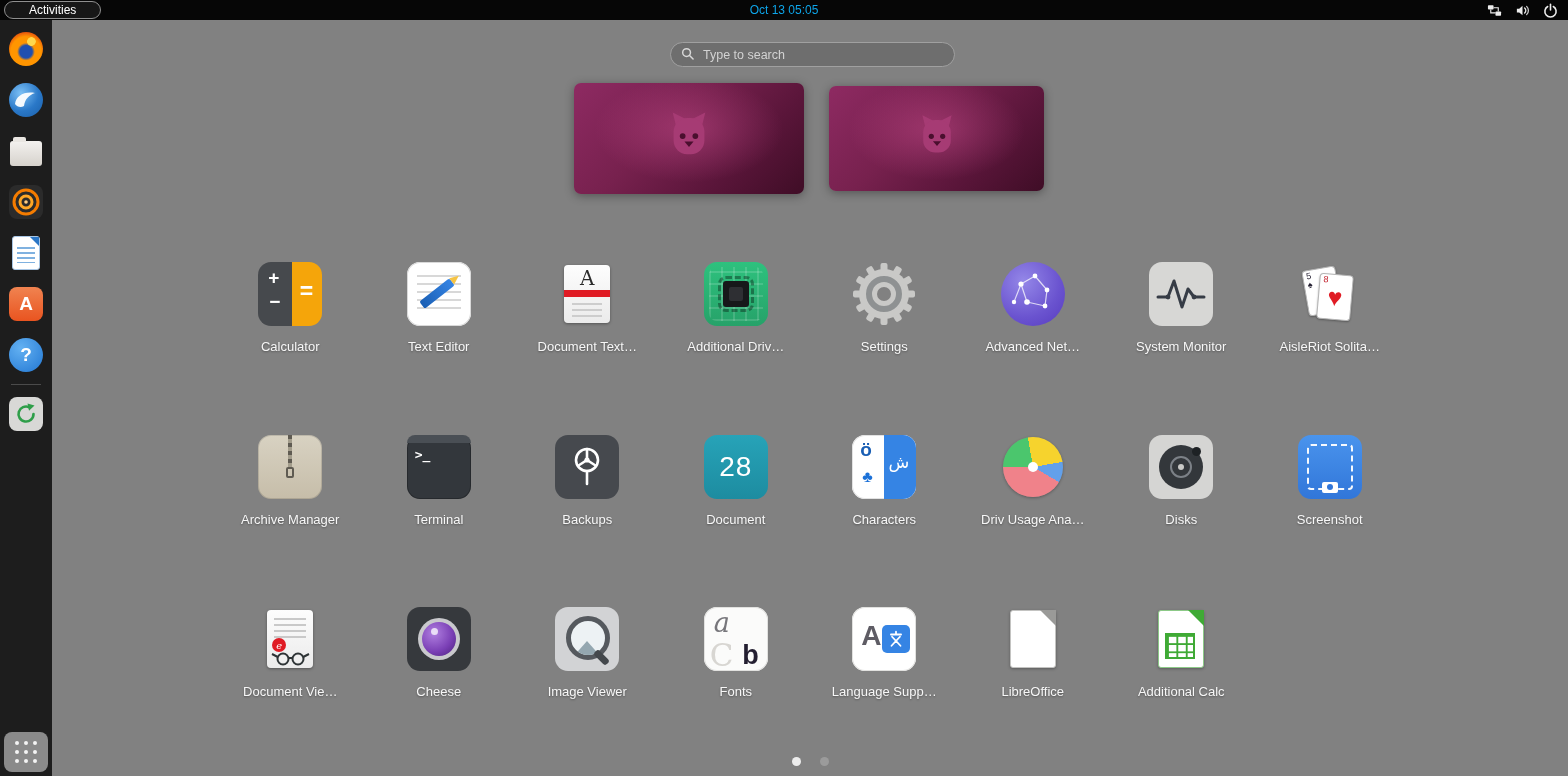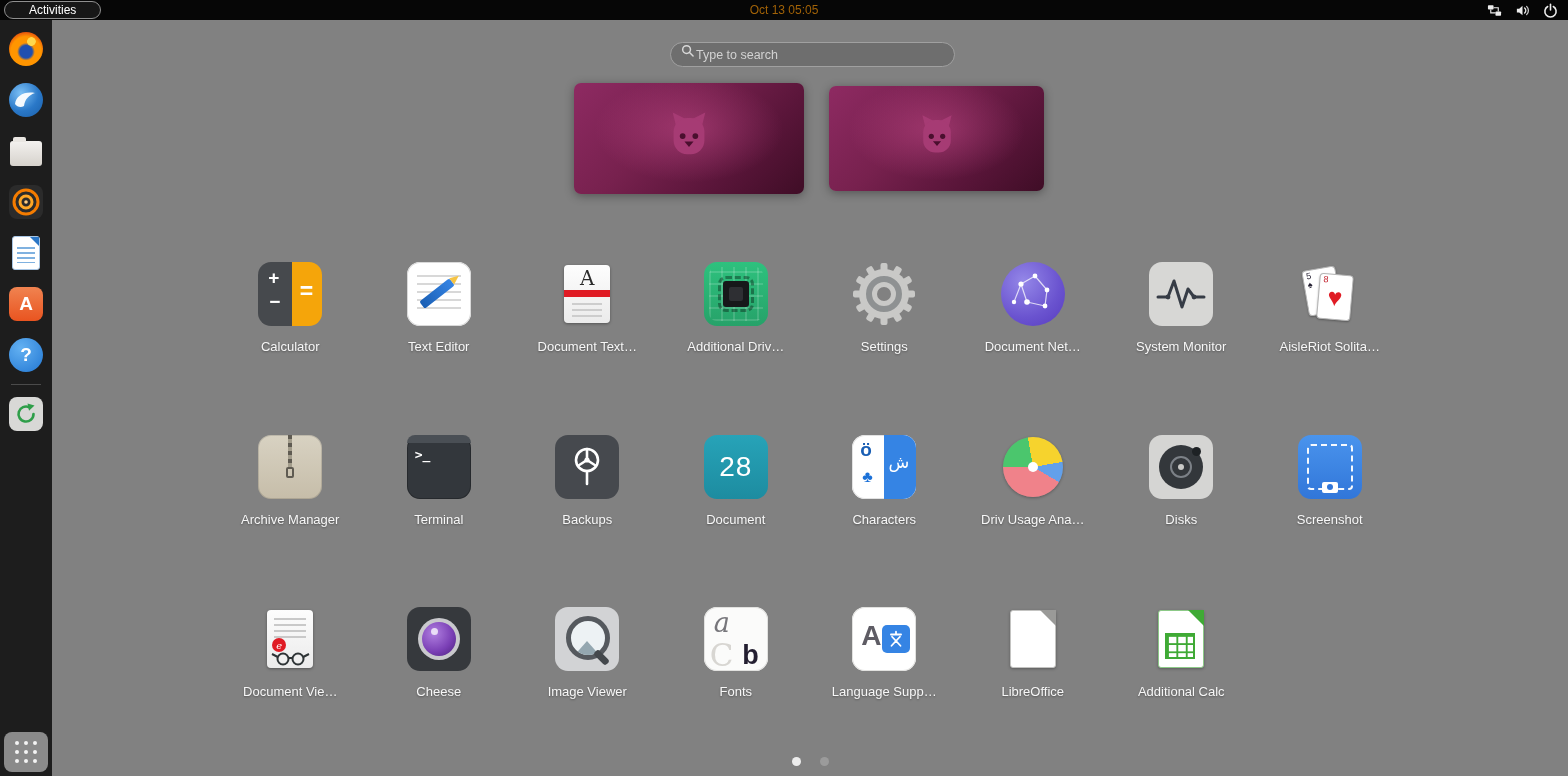--- a/index.html
+++ b/index.html
@@ -6,21 +6,21 @@
   body{
     width:1568px;height:776px;overflow:hidden;position:relative;
     background:#818181;font-family:"Liberation Sans","DejaVu Sans",sans-serif;
     -webkit-font-smoothing:antialiased;
   }
   
   .topbar{position:absolute;top:0;left:0;right:0;height:20px;background:#060606;
     display:flex;align-items:center;color:#eee;font-size:12px;z-index:50}
   .activities{margin-left:4px;padding:1px 24px;border:1px solid #8f8f8f;border-radius:11px;
     background:rgba(255,255,255,.07);color:#fff;cursor:default}
-  .clock{position:absolute;left:0;right:0;text-align:center;color:#a16207;font-size:12px}
+  .clock{position:absolute;left:0;right:0;text-align:center;color:#0ea5e9;font-size:12px}
   .tray{position:absolute;right:10px;top:0;height:20px;display:flex;align-items:center;gap:13px;z-index:2}
   .tray svg{display:block}
   
   .dock{position:absolute;top:20px;left:0;bottom:0;width:52px;background:#1d1d1d;
     display:flex;flex-direction:column;align-items:center;padding-top:10px;box-sizing:border-box;gap:13px;z-index:40}
   .dock-tile{width:40px;height:38px;display:flex;align-items:center;justify-content:center;cursor:pointer}
   .dock-sep{width:30px;height:1px;background:#4b4b4b;margin:-3px 0}
   .d-ff{width:34px;height:34px;border-radius:50%;
     background:radial-gradient(circle at 66% 28%, #ffd84d 0 12%, rgba(0,0,0,0) 14%),
                radial-gradient(circle at 50% 58%, #1f4fb0 0 24%, #ff9500 34% 58%, #e8590c 74%, #a62c0c 100%);}
@@ -37,21 +37,21 @@
     display:flex;align-items:center;justify-content:center;color:#fff;font-weight:bold;font-size:19px}
   .d-help{width:34px;height:34px;border-radius:50%;background:radial-gradient(circle at 35% 30%,#63b1f2,#2277d3);
     display:flex;align-items:center;justify-content:center;color:#fff;font-weight:bold;font-size:19px}
   .d-upd{width:34px;height:34px;border-radius:8px;background:#d8d8d6;display:flex;align-items:center;justify-content:center}
   .show-apps{position:absolute;bottom:4px;left:4px;width:44px;height:40px;border-radius:8px;background:#8a8a8a;
     display:flex;align-items:center;justify-content:center;cursor:pointer}
   .dots9{display:grid;grid-template-columns:repeat(3,4px);grid-template-rows:repeat(3,4px);gap:5px}
   .dots9 span{width:4px;height:4px;border-radius:50%;background:#f4f4f4}
   
   .search{position:absolute;left:670px;top:42px;width:285px;height:25px;border-radius:13px;
-    background:#6e6e6e;border:1px solid #a0a0a0;display:flex;padding:0 10px;box-sizing:border-box;}
+    background:#6e6e6e;border:1px solid #a0a0a0;display:flex;align-items:center;padding:0 10px;box-sizing:border-box;gap:7px}
   .search input{flex:1;background:transparent;border:none;outline:none;color:#e8e8e8;font-size:12.5px;
     font-family:"Liberation Sans",sans-serif}
   .search input::placeholder{color:#d2d2d2}
   
   .ws{position:absolute;border-radius:7px;overflow:hidden;box-shadow:0 2px 10px rgba(0,0,0,.35);cursor:pointer;
     background:radial-gradient(ellipse at 50% 42%, rgba(214,84,152,.42), rgba(0,0,0,0) 58%),
                linear-gradient(135deg,#8e2a62 0%,#77214e 40%,#591539 72%,#3f0d26 100%)}
   .ws-1{left:574px;top:83px;width:230px;height:111px}
   .ws-2{left:829px;top:86px;width:215px;height:105px}
   .ws svg{position:absolute;left:50%;top:50%;transform:translate(-50%,-52%)}
@@ -391,21 +391,21 @@
         <g fill="#fff">
           <circle cx="20" cy="22" r="2.6"></circle>
             <circle cx="34" cy="14" r="2.4"></circle>
             <circle cx="46" cy="28" r="2.4"></circle>
           <circle cx="26" cy="40" r="2.8"></circle>
             <circle cx="44" cy="44" r="2.4"></circle>
             <circle cx="13" cy="40" r="2.2"></circle>
         </g>
       </svg>
     </div>
-    <div class="app-label">Document Net…</div>
+    <div class="app-label">Advanced Net…</div>
   </div>
 
   <div class="app">
     <div class="tile t-sys">
       <svg width="64" height="64" viewBox="0 0 64 64">
         <polyline points="9,35 19,35 25,19 33,45 39,27 45,35 55,35" fill="none" stroke="#363c46" stroke-width="3" stroke-linejoin="round" stroke-linecap="round"></polyline>
         <circle cx="19" cy="35" r="2.4" fill="#363c46"></circle>
         <circle cx="45" cy="35" r="2.4" fill="#363c46"></circle>
       </svg>
     </div>

